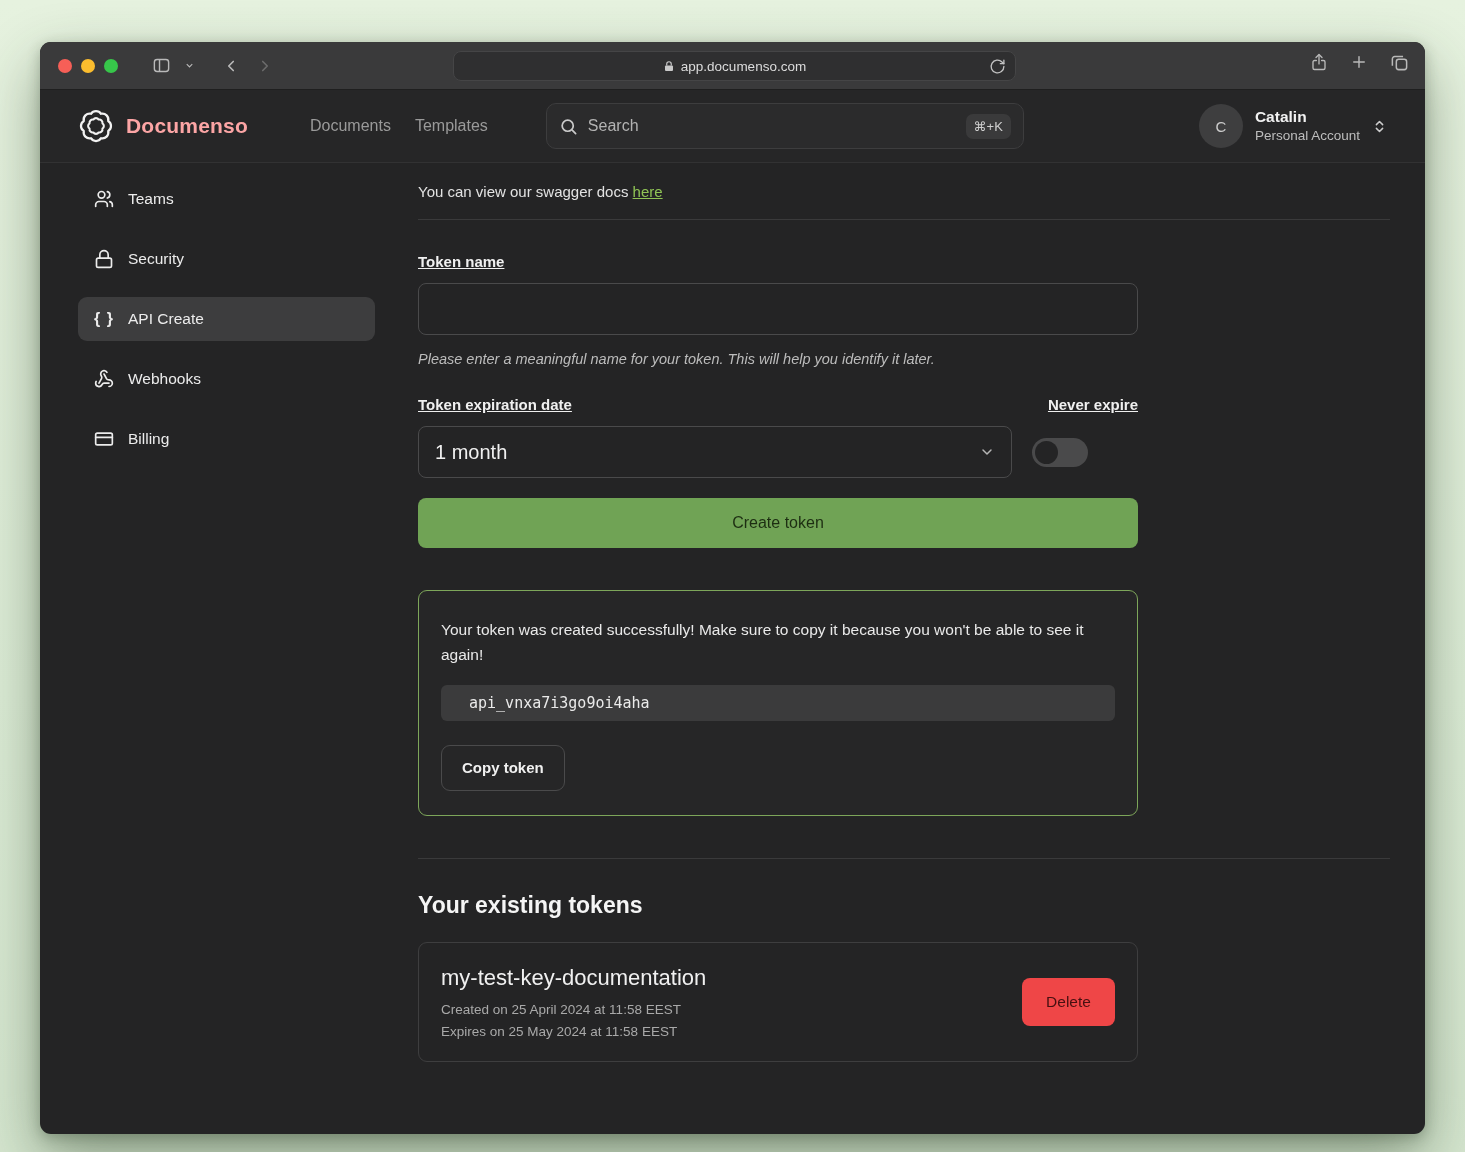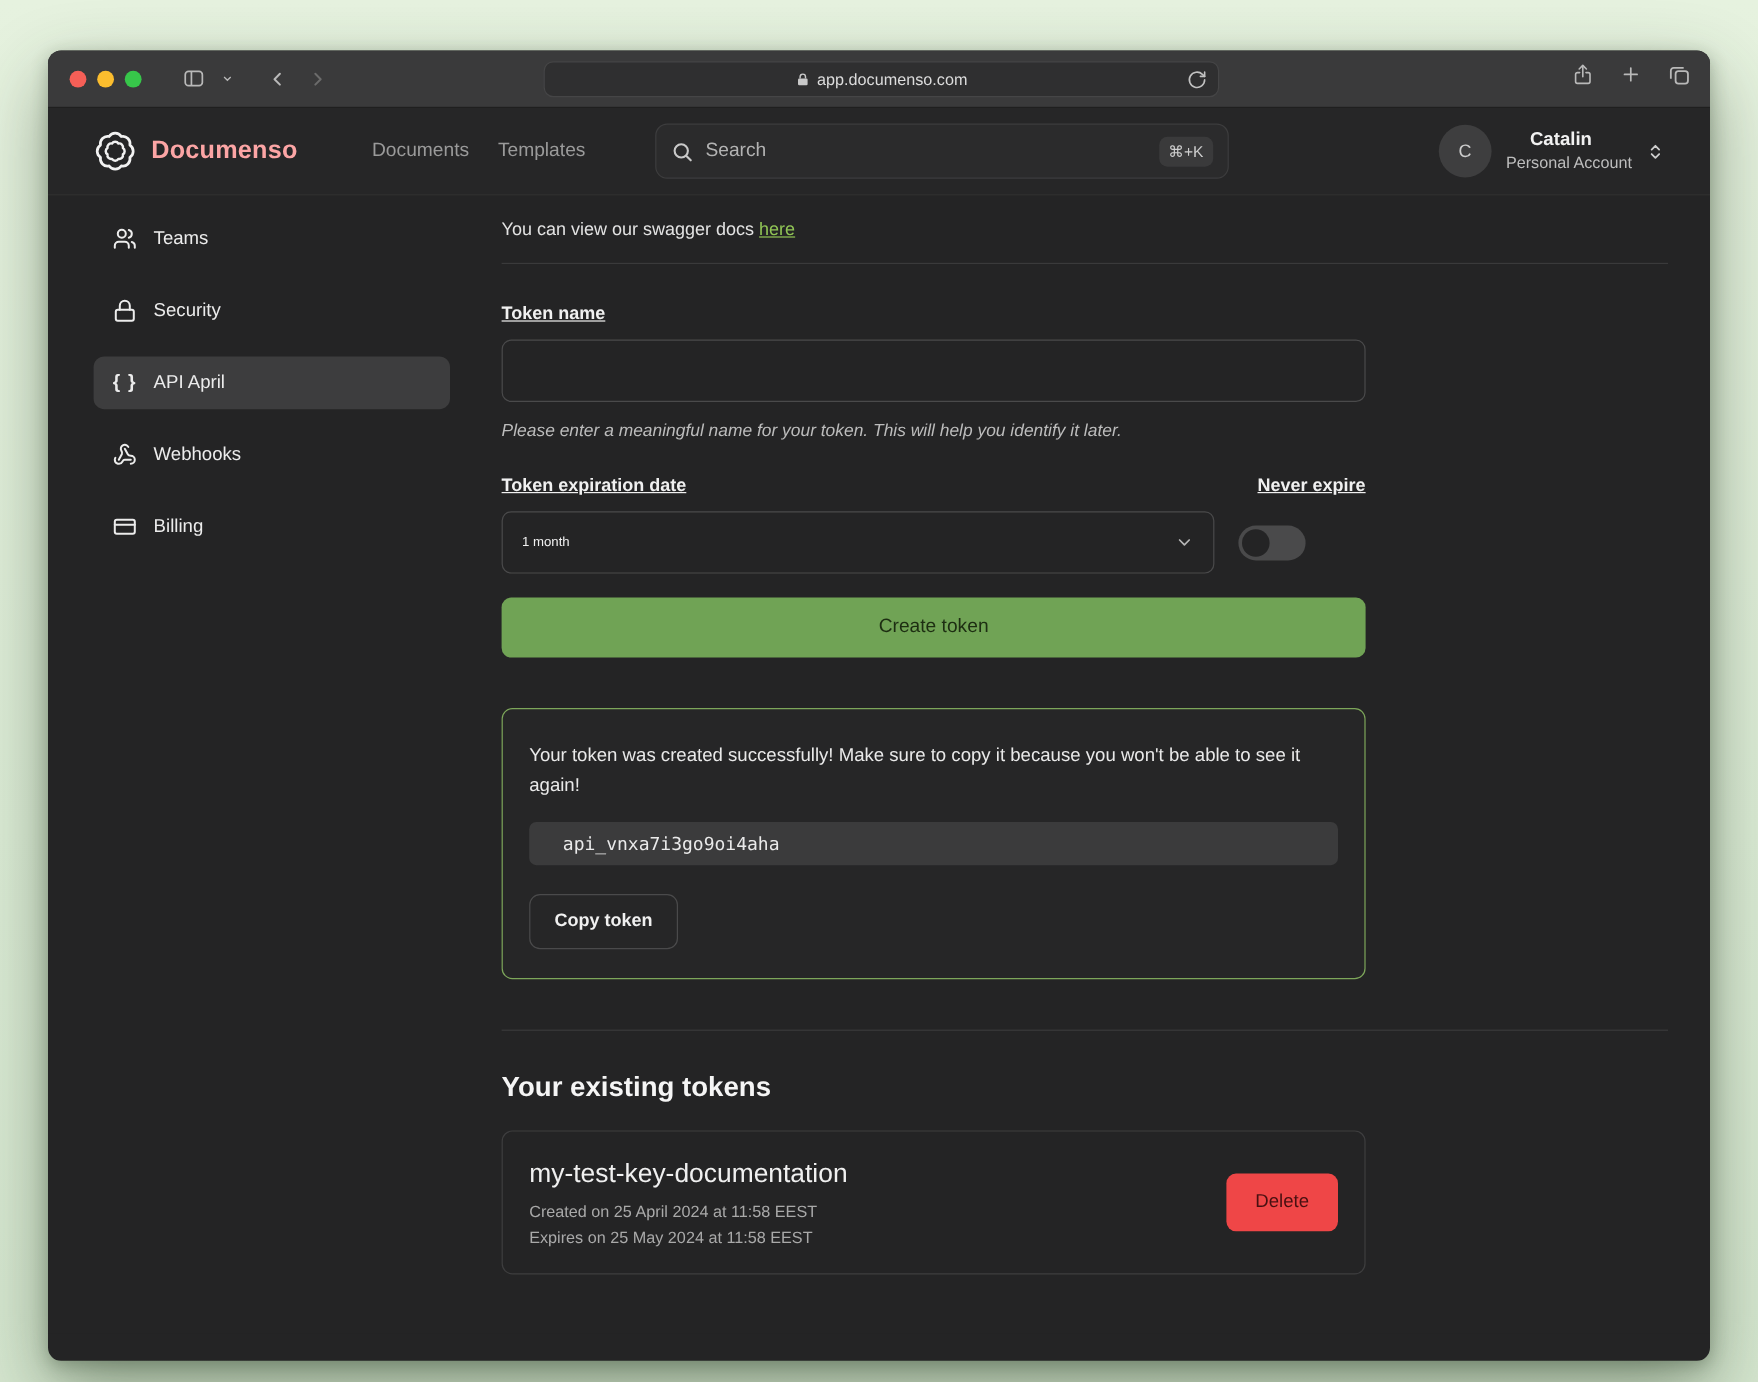--- a/index.html
+++ b/index.html
@@ -56,21 +56,21 @@
   .kbd {
     background: #3a3a3b; color: #cfcfcf; border-radius: 7px;
     font-size: 13px; padding: 5px 8px; font-weight: 500;
   }
   .account { margin-left: auto; display: flex; align-items: center; gap: 12px; }
   .avatar {
     width: 44px; height: 44px; border-radius: 50%; background: #3e3e3f;
     color: #cccccc; display: flex; align-items: center; justify-content: center;
     font-size: 15px;
   }
-  .acct-name { color: #f1f1f1; font-size: 15.5px; font-weight: 700; line-height: 1.3; margin-left: 20px; }
+  .acct-name { color: #f1f1f1; font-size: 15.5px; font-weight: 700; line-height: 1.3; }
   .acct-type { color: #bdbdbd; font-size: 13.5px; line-height: 1.3; }
   
   .app-body { display: flex; height: 948px; background: #242425; }
   .sidebar { width: 338px; padding: 14px 0 0 38px; flex-shrink: 0; }
   .side-item {
     display: flex; align-items: center; gap: 14px; height: 44px;
     padding: 0 16px; margin-bottom: 16px; width: 297px; border-radius: 9px;
     color: #ececec; font-size: 15.5px; font-weight: 500; cursor: pointer;
   }
   .side-item.active { background: #3d3d3e; }
@@ -88,21 +88,21 @@
     border: 1px solid #4a4a4b; border-radius: 8px; outline: none;
     color: #e8e8e8; font-size: 15px; padding: 0 14px;
     font-family: "Liberation Sans", sans-serif;
   }
   .helper { margin-top: 16px; color: #bcbcbc; font-size: 14.5px; font-style: italic; }
   .exp-labels { margin-top: 29px; display: flex; justify-content: space-between; align-items: center; }
   .exp-row { margin-top: 13px; display: flex; align-items: center; }
   .select {
     flex: 1; height: 52px; border: 1px solid #4a4a4b; border-radius: 8px;
     display: flex; align-items: center; justify-content: space-between;
-    padding: 0 16px; color: #f0f0f0; font-size: 11px; font-weight: 500; cursor: pointer;
+    padding: 0 16px; color: #f0f0f0; font-size: 20px; font-weight: 500; cursor: pointer;
     margin-right: 20px; max-width: 595px;
   }
   .toggle-wrap { width: 106px; display: flex; }
   .toggle {
     width: 56px; height: 29px; background: #4a4a4b; border-radius: 15px;
     position: relative; cursor: pointer;
   }
   .toggle .knob {
     position: absolute; left: 3px; top: 3px; width: 23px; height: 23px;
     border-radius: 50%; background: #242425;
@@ -261,21 +261,21 @@
       </div>
       <div class="side-item">
         <svg width="20" height="20" viewBox="0 0 24 24" fill="none" stroke-width="2" stroke-linecap="round" stroke-linejoin="round">
             <rect x="3" y="11" width="18" height="11" rx="2"></rect>
             <path d="M7 11V7a5 5 0 0 1 10 0v4"></path>
           </svg>
         <span>Security</span>
       </div>
       <div class="side-item active">
         <span class="braces">{ }</span>
-        <span>API April</span>
+        <span>API Create</span>
       </div>
       <div class="side-item">
         <svg width="20" height="20" viewBox="0 0 24 24" fill="none" stroke-width="2" stroke-linecap="round" stroke-linejoin="round">
             <path d="M18 16.98h-5.99c-1.1 0-1.95.94-2.48 1.9A4 4 0 0 1 2 17c.01-.7.2-1.4.57-2"></path>
             <path d="m6 17 3.13-5.78c.53-.97.1-2.18-.5-3.1a4 4 0 1 1 6.89-4.06"></path>
             <path d="m12 6 3.13 5.73C15.66 12.7 16.9 13 18 13a4 4 0 0 1 0 8"></path>
           </svg>
         <span>Webhooks</span>
       </div>
       <div class="side-item">

